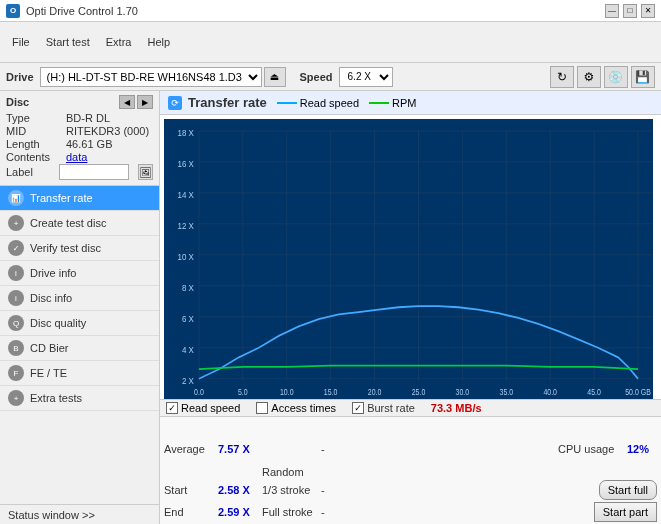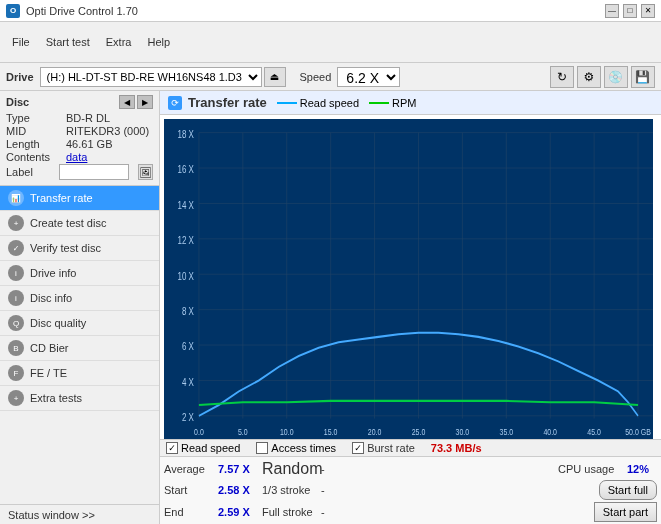--- a/index.html
+++ b/index.html
@@ -39,22 +39,22 @@
       align-items: center;
       gap: 6px;
       padding: 3px 6px;
       border-bottom: 1px solid #ccc;
       height: 28px;
     }
     .drive-label { font-size: 11px; font-weight: bold; color: #333; }
     .drive-select-container { display: flex; align-items: center; gap: 2px; }
     .drive-select { font-size: 11px; border: 1px solid #aaa; background: #fff; padding: 1px 2px; height: 20px; }
     .drive-eject-btn { width: 22px; height: 20px; background: #e0e0e0; border: 1px solid #aaa; display: flex; align-items: center; justify-content: center; cursor: pointer; font-size: 10px; }
-    .speed-label { font-size: 11px; font-weight: normal; color: #333; margin-left: 8px; }
-    .speed-select { font-size: 14px; border: 1px solid #aaa; background: #fff; padding: 1px 4px; height: 20px; }
+    .speed-label { font-size: 11px; font-weight: bold; color: #333; margin-left: 8px; }
+    .speed-select { font-size: 10px; border: 1px solid #aaa; background: #fff; padding: 1px 4px; height: 20px; }
     .drive-icons { display: flex; gap: 3px; margin-left: auto; }
     .drive-icon-btn { width: 24px; height: 22px; background: #e0e0e0; border: 1px solid #aaa; display: flex; align-items: center; justify-content: center; cursor: pointer; font-size: 12px; }
     
     
     .main-layout {
       display: flex;
       height: calc(524px - 22px - 20px - 28px - 20px);
     }
     
     
@@ -382,21 +382,21 @@
         <span class="burst-rate-label">Burst rate</span>
       </div>
       <span class="burst-rate-value">73.3 MB/s</span>
     </div>
 
     <div style="background:#f8f8f8;border-top:1px solid #ccc;padding:2px 4px;">
 
       <div style="display:flex;align-items:center;padding:1px 0;gap:4px;">
         <span style="font-size:11px;color:#333;width:50px;">Average</span>
         <span style="font-size:11px;color:#0000cc;font-weight:bold;width:40px;">7.57 X</span>
-        <span style="font-size:16px;color:#333;width:55px;">Random</span>
+        <span style="font-size:11px;color:#333;width:55px;margin-top:46px;">Random</span>
         <span style="font-size:11px;color:#333;width:20px;">-</span>
         <span style="font-size:11px;color:#333;margin-left:auto;width:65px;">CPU usage</span>
         <span style="font-size:11px;color:#0000cc;font-weight:bold;width:30px;">12%</span>
       </div>
 
       <div style="display:flex;align-items:center;padding:1px 0;gap:4px;">
         <span style="font-size:11px;color:#333;width:50px;">Start</span>
         <span style="font-size:11px;color:#0000cc;font-weight:bold;width:40px;">2.58 X</span>
         <span style="font-size:11px;color:#333;width:55px;">1/3 stroke</span>
         <span style="font-size:11px;color:#333;width:20px;">-</span>

